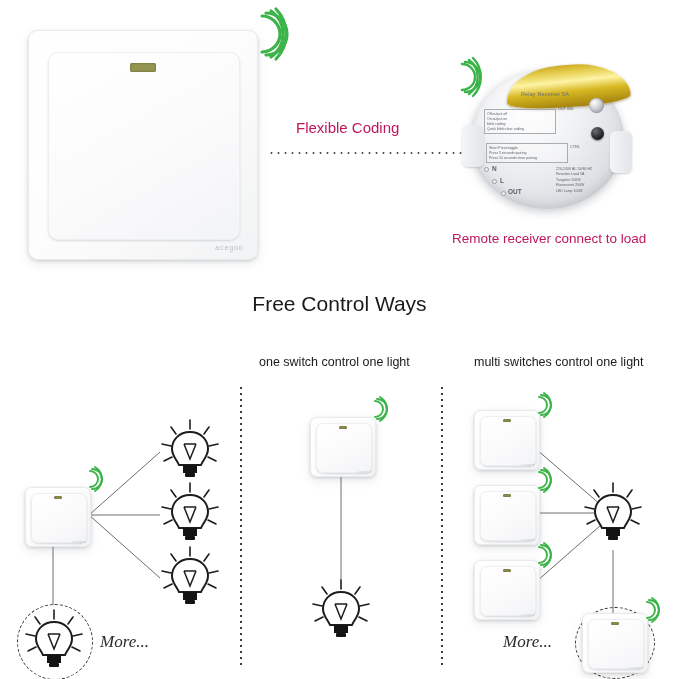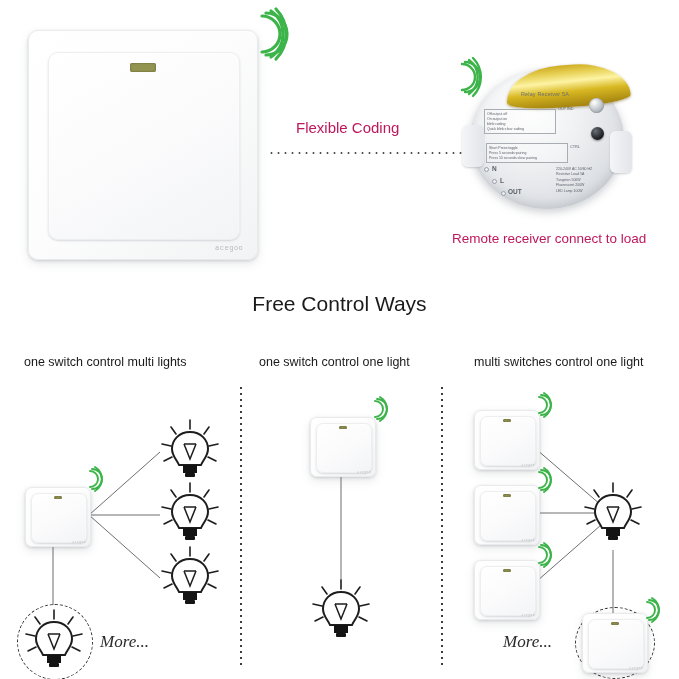--- a/index.html
+++ b/index.html
@@ -219,21 +219,20 @@
         <path d="M3 37 A21 21 0 0 0 3 3" transform="translate(7,0)"></path>
         <path d="M3 39 A27 27 0 0 0 3 1" transform="translate(11,0)"></path>
       </g>
     </svg>
   </div>
 
   <div class="cap recv-cap">Remote receiver connect to load</div>
 
   <div class="section-title">Free Control Ways</div>
 
-  <div class="col-hd c1">one switch control multi lights</div>
   <div class="col-hd c3">multi switches control one light</div>
   <div class="col-hd c2">one switch control one light</div>
 
   <div class="dot-v d1"></div>
   <div class="dot-v d2"></div>
 
   <svg class="lines">
     <g stroke="#6e6e6e" stroke-width="1" fill="none">
 
       <line x1="89" y1="515" x2="160" y2="452"></line>

